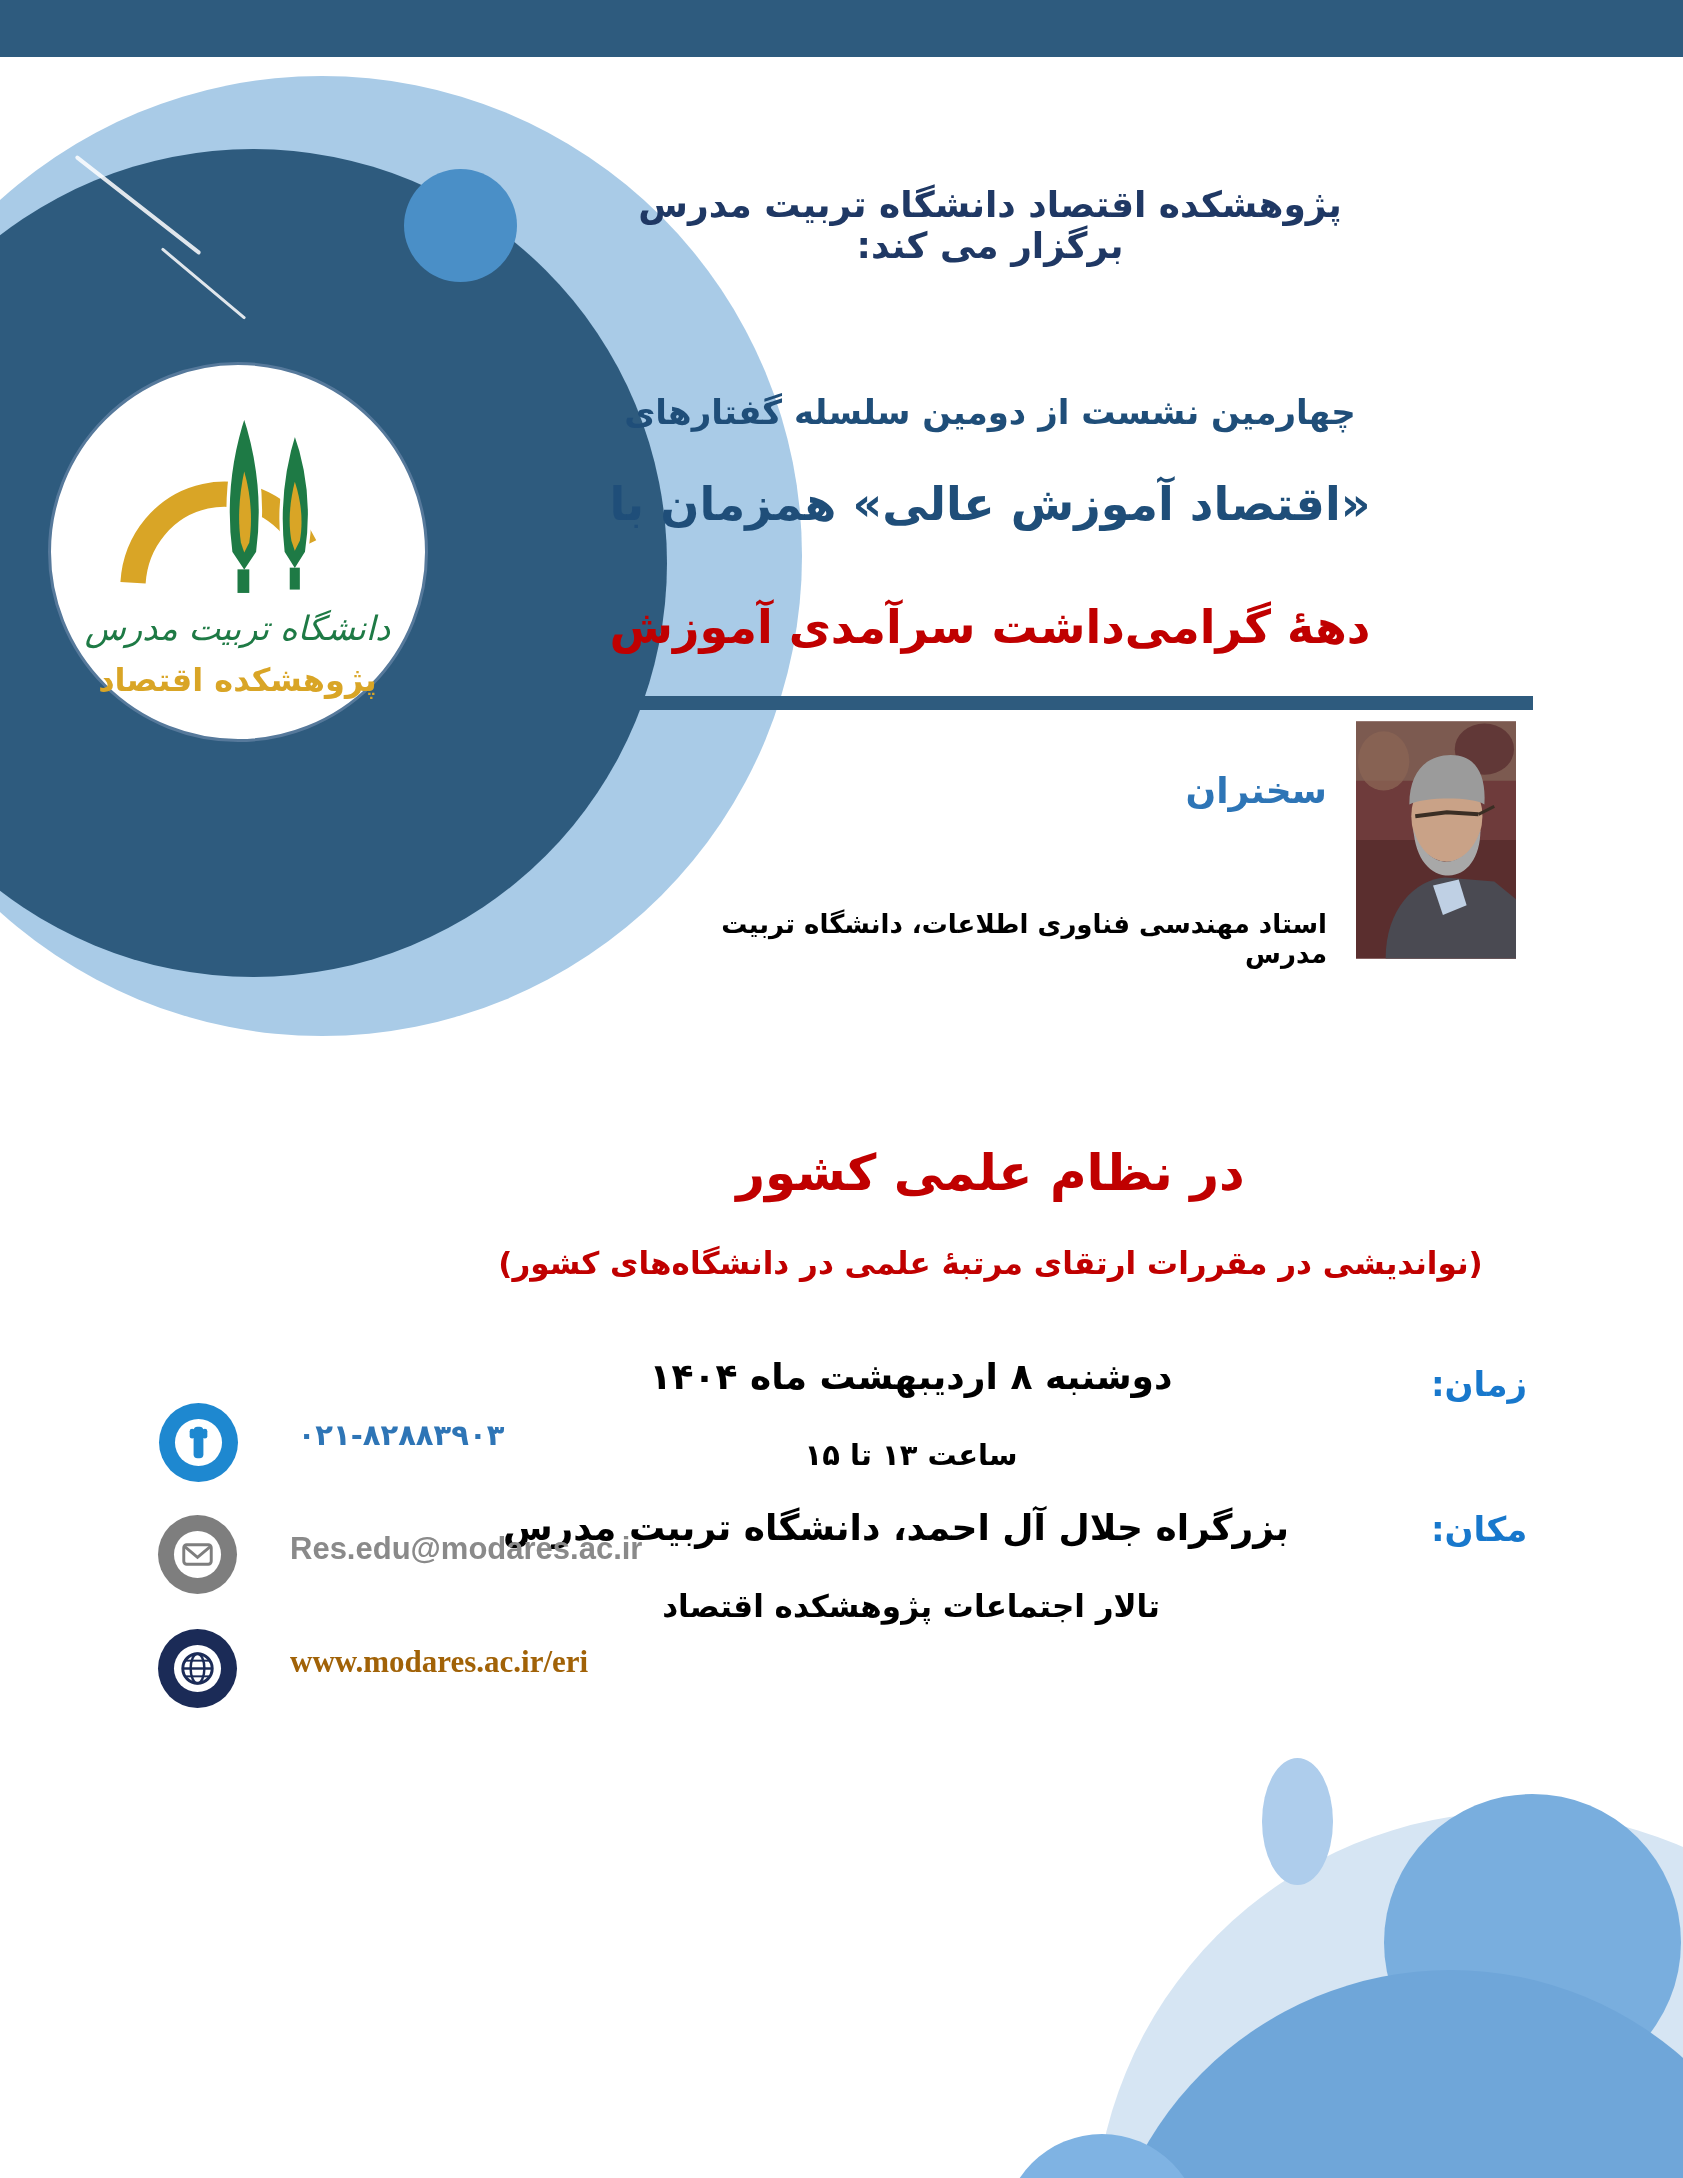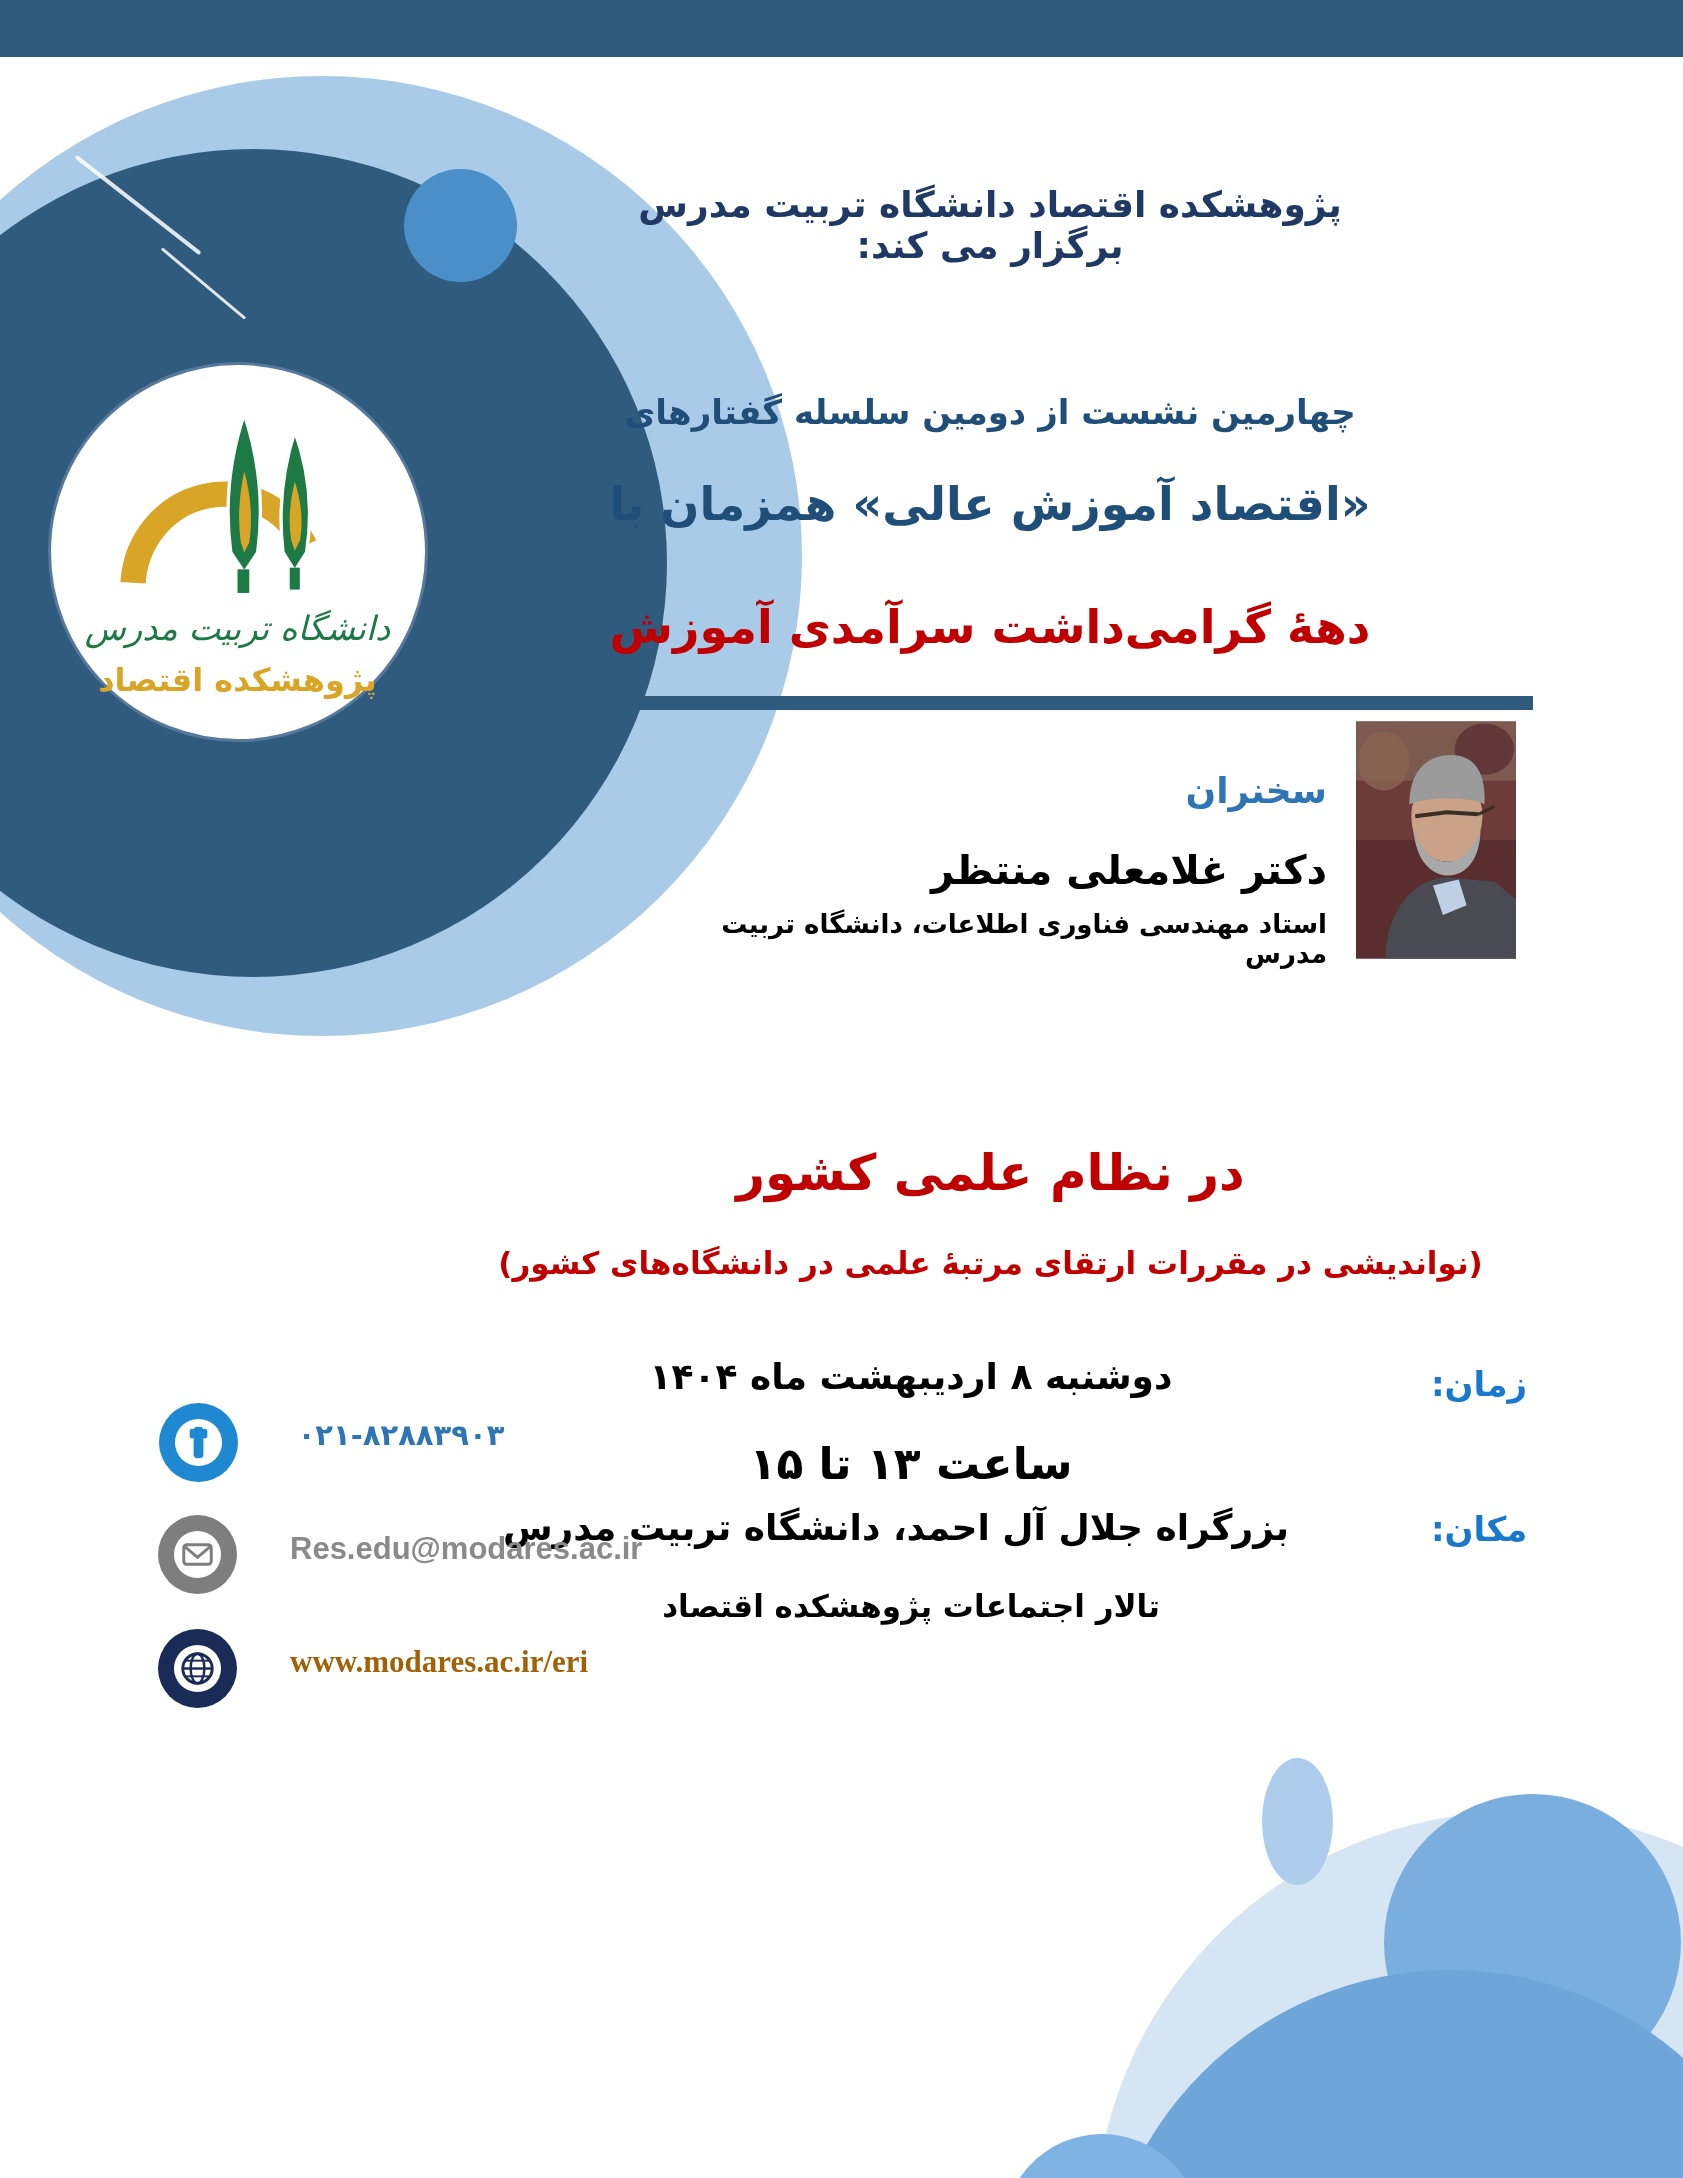--- a/index.html
+++ b/index.html
@@ -33,21 +33,21 @@
   #speaker-name{left:832px;top:847px;width:495px;text-align:right;font-size:40px;font-weight:bold;color:#000000;}
   #speaker-affiliation{left:693px;top:909px;width:634px;text-align:right;font-size:26px;font-weight:bold;color:#000000;}
   #photo{left:1356px;top:721px;width:160px;height:238px;}
   #topic1{left:446px;top:1042px;width:1089px;text-align:center;font-size:50px;font-weight:bold;color:#C00000;}
   #topic2{left:446px;top:1144px;width:1089px;text-align:center;font-size:50px;font-weight:bold;color:#C00000;}
   #topic-sub{left:446px;top:1245px;width:1089px;text-align:center;font-size:31px;font-weight:bold;color:#C00000;}
   .sched-label{left:1431px;width:119px;text-align:left;font-size:34px;font-weight:bold;color:#1878CC;}
   #time-label{top:1364px;}
   #place-label{top:1509px;}
   #event-date{left:515px;top:1356px;width:792px;text-align:center;font-size:36px;font-weight:bold;color:#000;}
-  #event-hours{left:515px;top:1438px;width:792px;text-align:center;font-size:44px;font-weight:bold;color:#000;}
+  #event-hours{left:515px;top:1438px;width:792px;text-align:center;font-size:29px;font-weight:bold;color:#000;}
   #event-address{left:475px;top:1507px;width:842px;text-align:center;font-size:36px;font-weight:bold;color:#000;}
   #event-hall{left:515px;top:1588px;width:792px;text-align:center;font-size:31px;font-weight:bold;color:#000;}
   
   .cicon{width:79px;height:79px;border-radius:50%;display:flex;align-items:center;justify-content:center;}
   #phone-icon{left:159px;top:1403px;background:#1E88D0;}
   #email-icon{left:158px;top:1515px;background:#7E7E7E;}
   #globe-icon{left:158px;top:1629px;background:#1B2B57;}
   #phone-number{left:287px;top:1418px;width:228px;text-align:center;font-size:29px;font-weight:bold;color:#2E75B6;direction:ltr;}
   #email-address{left:290px;top:1531px;width:327px;font-size:31px;color:#8A8A8A;font-family:Liberation Sans, sans-serif;font-weight:bold;direction:ltr;}
   #website-url{left:290px;top:1644px;width:327px;font-size:31px;color:#a16207;font-family:"Liberation Serif","DejaVu Serif",serif;font-weight:bold;direction:ltr;}
@@ -86,21 +86,20 @@
   </svg>
 
   <div id="organizer" class="abs fa">پژوهشکده اقتصاد دانشگاه تربیت مدرس برگزار می کند:</div>
 
   <div id="title1" class="abs fa title-line">چهارمین نشست از دومین سلسله گفتارهای</div>
   <div id="title2" class="abs fa title-line">«اقتصاد آموزش عالی» همزمان با</div>
   <div id="title3" class="abs fa title-line">دهۀ گرامی‌داشت سرآمدی آموزش</div>
   <div id="divider" class="abs"></div>
 
   <div id="speaker-label" class="abs fa">سخنران</div>
-  <div id="speaker-name" class="abs fa">دکتر غلامعلی منتظر</div>
   <div id="speaker-affiliation" class="abs fa">استاد مهندسی فناوری اطلاعات، دانشگاه تربیت مدرس</div>
 
   <svg id="photo" class="abs" viewBox="0 0 162 240">
     <rect width="162" height="240" fill="#6E3B3B"></rect>
     <rect width="162" height="60" fill="#7C5A50"></rect>
     <ellipse cx="28" cy="40" rx="26" ry="30" fill="#8A6454" opacity="0.8"></ellipse>
     <ellipse cx="130" cy="28" rx="30" ry="26" fill="#5E3434" opacity="0.9"></ellipse>
     <rect y="120" width="162" height="120" fill="#5A2E2E"></rect>
     <path d="M30 240 C30 190 60 160 90 158 L140 162 L162 180 L162 240 Z" fill="#4A4A52"></path>
     <path d="M78 166 L104 160 L112 186 L88 196 Z" fill="#BFD0E4"></path>

